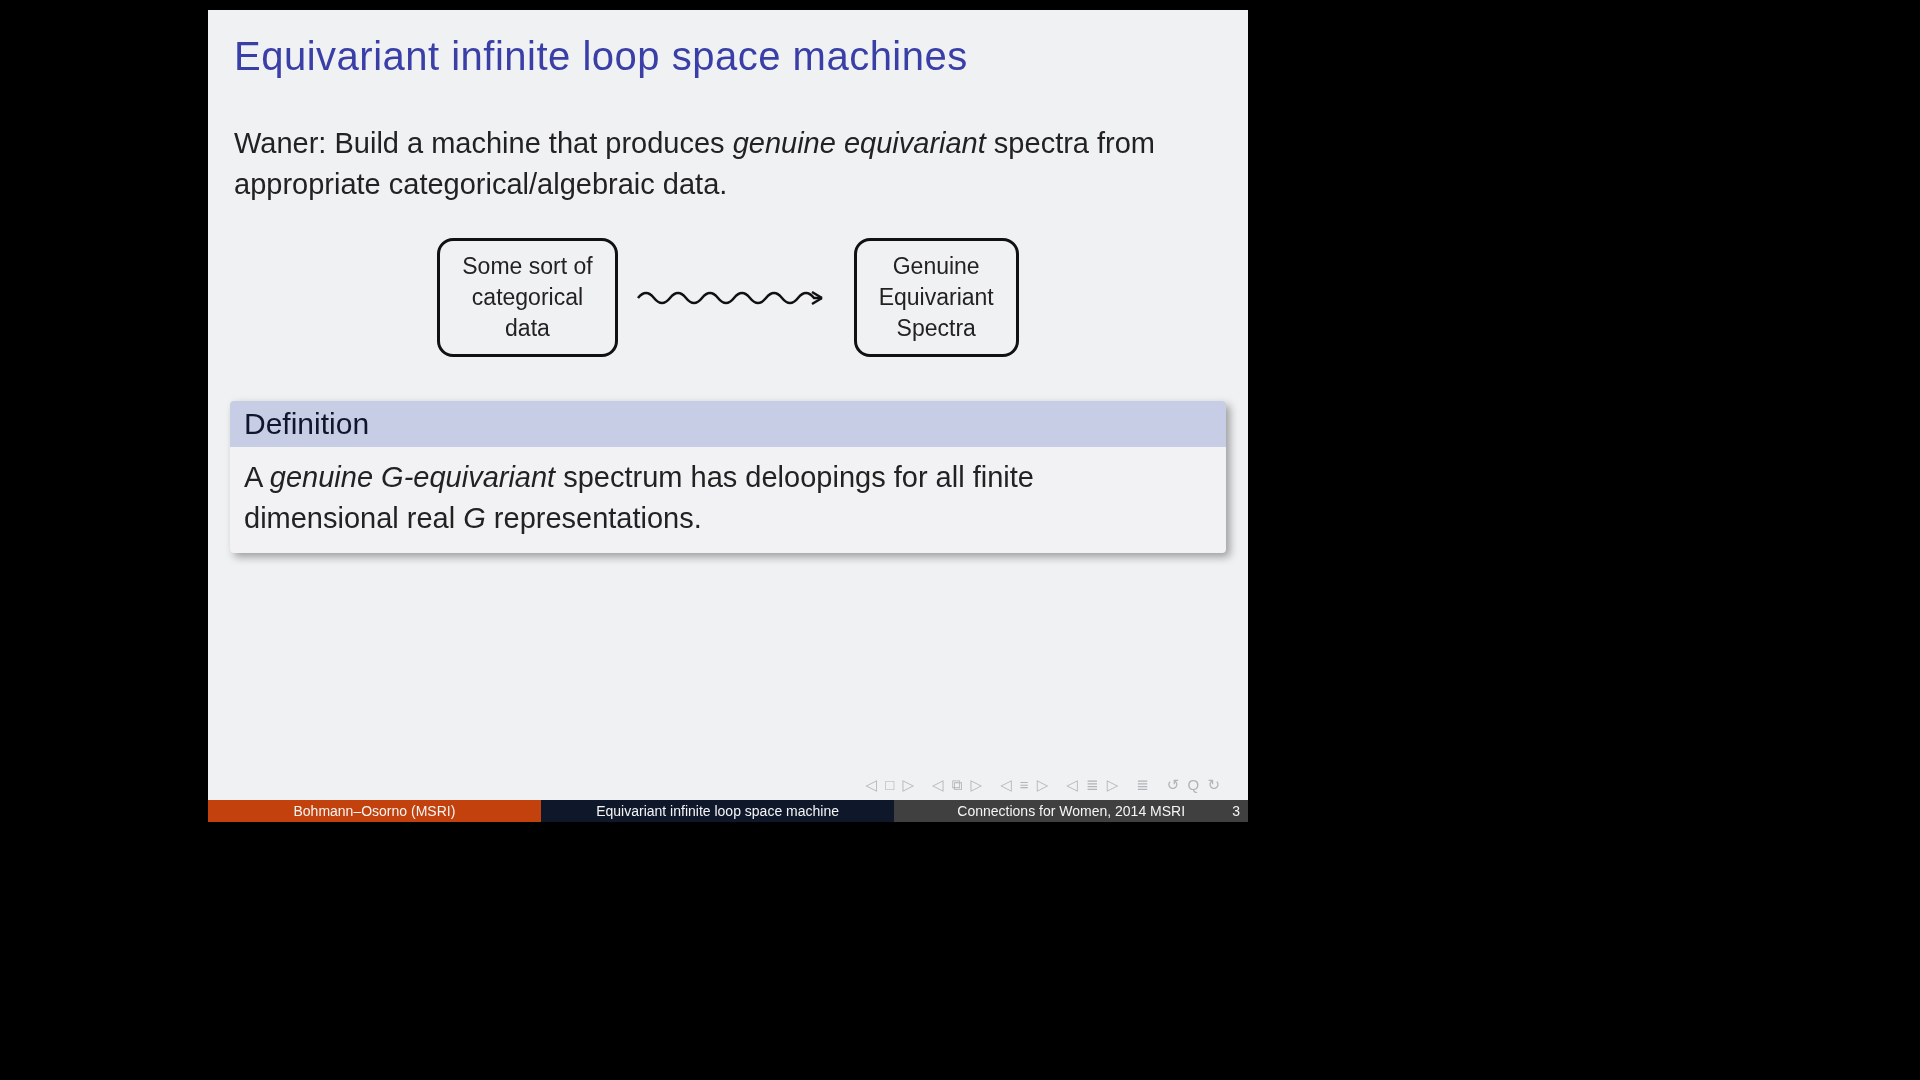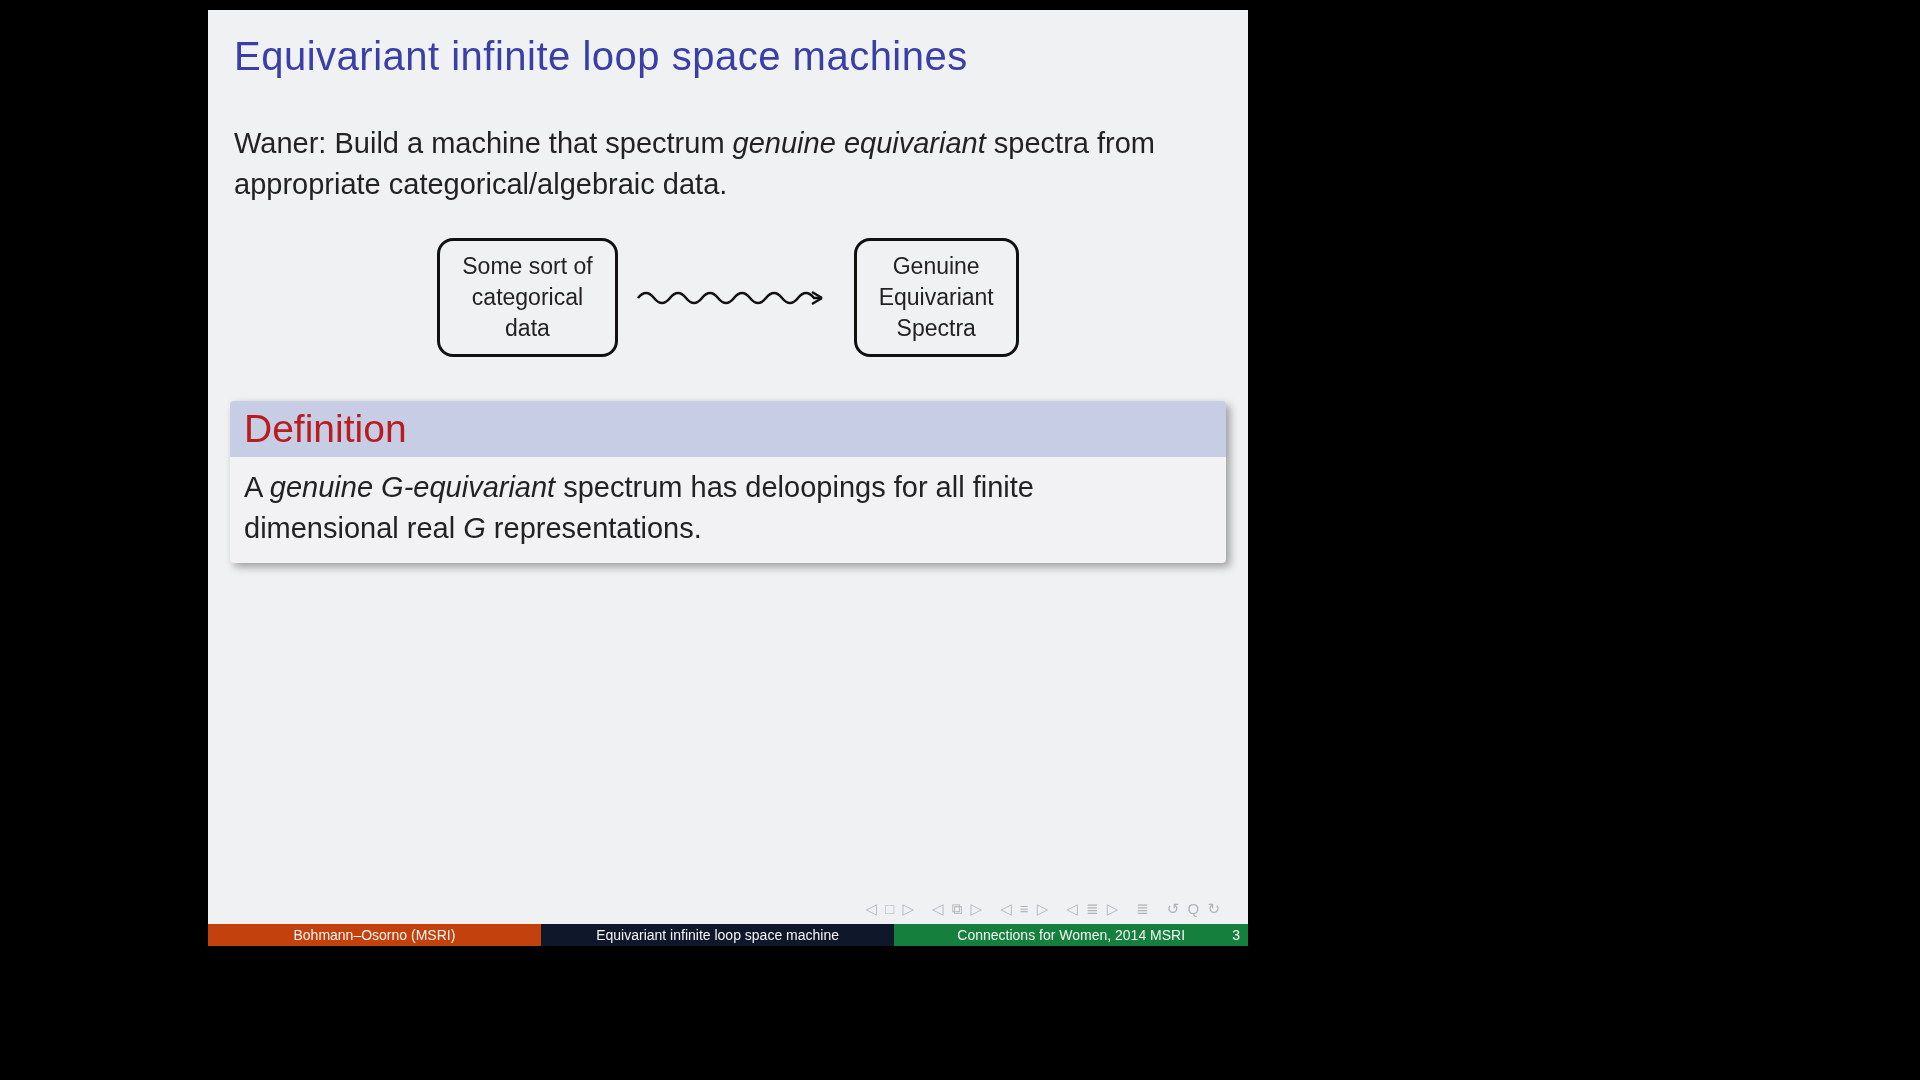--- a/index.html
+++ b/index.html
@@ -9,21 +9,21 @@
     width: 1920px;
     height: 1080px;
     overflow: hidden;
     font-family: "Segoe UI", "Helvetica Neue", Arial, sans-serif;
   }
   .stage {
     position: absolute;
     left: 208px;
     top: 10px;
     width: 1040px;
-    height: 936px;
+    height: 812px;
     background: #f0f1f3;
     box-sizing: border-box;
     filter: blur(0.5px);
   }
   .content {
     padding: 14px 26px 0 26px;
     color: #222;
   }
   .title {
     color: #3a3fa8;
@@ -66,22 +66,22 @@
   
   .defblock {
     margin: 0 -4px 36px -4px;
     box-shadow: 4px 4px 8px rgba(0,0,0,0.35);
     border-radius: 4px;
     overflow: hidden;
     background: #f2f2f4;
   }
   .defhead {
     background: #c8cde6;
-    color: #b91c1c;
-    font-size: 39px;
+    color: #0f172a;
+    font-size: 30px;
     padding: 6px 1px 6px 14px;
   }
   .defbody {
     font-size: 29px;
     line-height: 1.4;
     padding: 10px 30px 14px 14px;
     color: #222;
   }
 
   
@@ -108,37 +108,37 @@
     white-space: nowrap;
     line-height: 22px;
   }
   .footbar > div {
     height: 100%;
     overflow: hidden;
     text-align: center;
   }
   .fa { flex: 0 0 32%; background: #c2410c; }
   .fb { flex: 0 0 34%; background: #0f172a; }
-  .fc { flex: 1 1 auto; background: #15803d; position: relative; }
+  .fc { flex: 1 1 auto; background: #404040; position: relative; }
   .pnum {
     position: absolute;
     right: 8px;
     top: 0;
   }
 </style>
 </head>
 <body>
 
 <div class="stage">
   <div class="content">
 
     <div class="title">Equivariant infinite loop space machines</div>
 
     <p class="para">
-      <span class="goal-label">Waner:</span><span> Build a machine that spectrum </span><span class="italic">genuine equivariant</span><span> spectra from appropriate categorical/algebraic data.</span>
+      <span class="goal-label">Waner:</span><span> Build a machine that produces </span><span class="italic">genuine equivariant</span><span> spectra from appropriate categorical/algebraic data.</span>
     </p>
 
     <div class="diagram">
       <div class="dbox">Some sort of<br>categorical<br>data</div>
       <div class="squig-wrap">
         <svg viewBox="0 0 200 26" width="200" height="26">
           <path d="M2 13 q 8 -10 16 0 q 8 10 16 0 q 8 -10 16 0 q 8 10 16 0 q 8 -10 16 0 q 8 10 16 0 q 8 -10 16 0 q 8 10 16 0 q 8 -10 16 0 q 8 10 16 0 q 8 -10 16 0 L 186 13" fill="none" stroke="#111" stroke-width="2.5"></path>
           <path d="M186 13 l -10 -6 M186 13 l -10 6" fill="none" stroke="#111" stroke-width="2.5"></path>
         </svg>
       </div>

